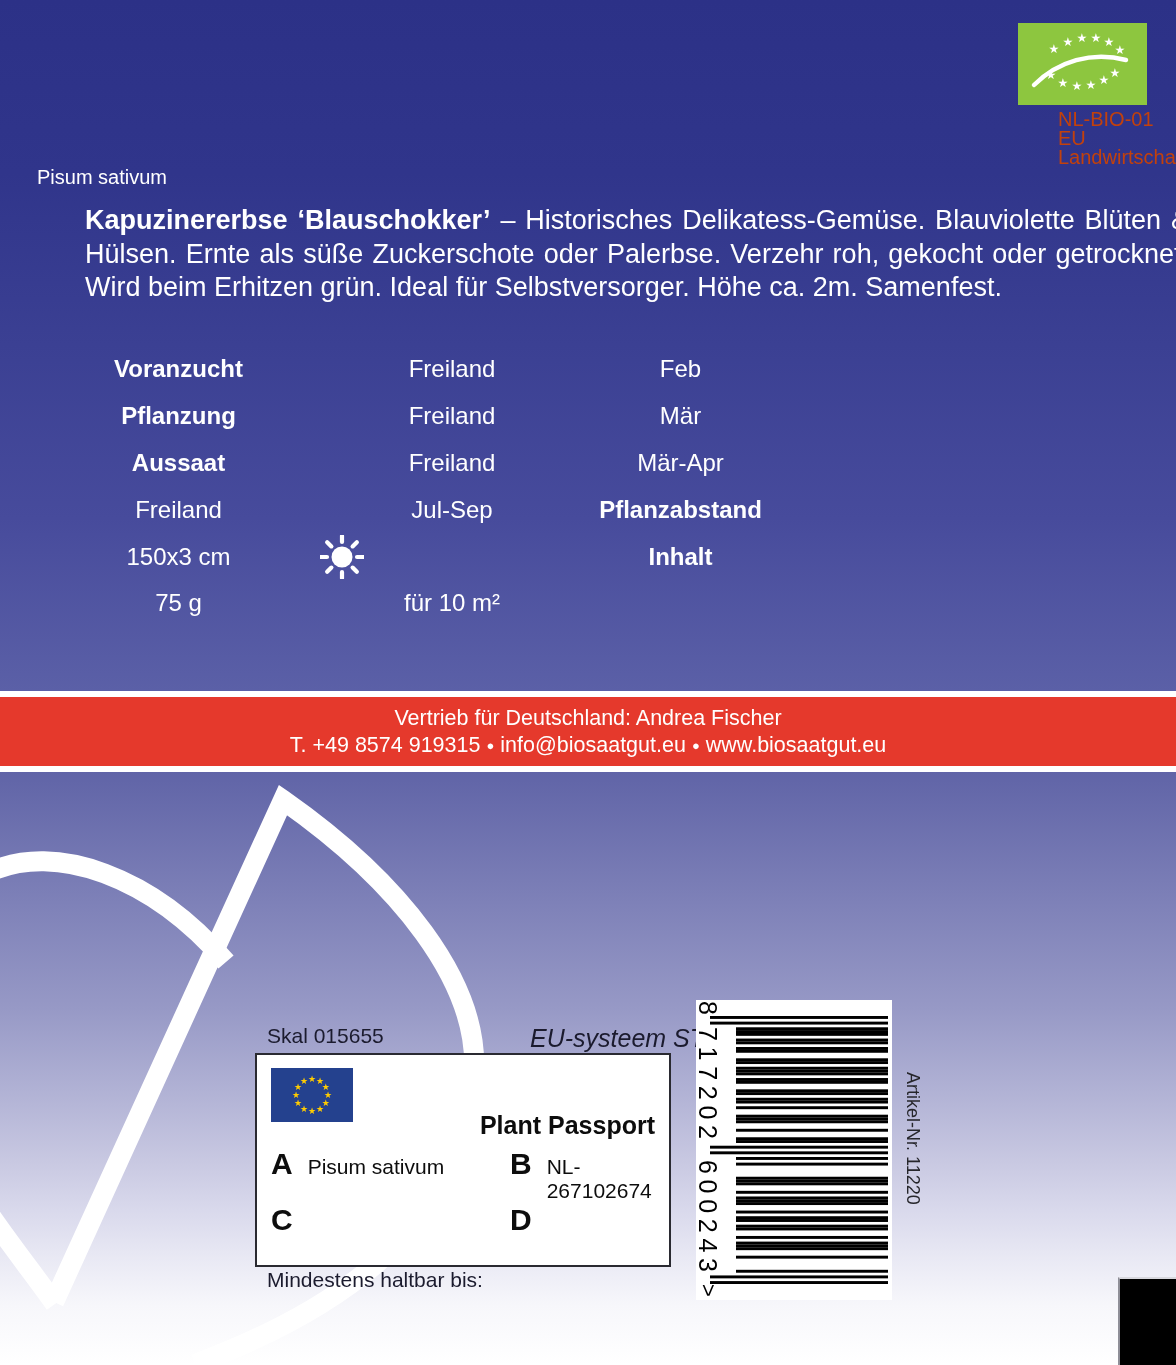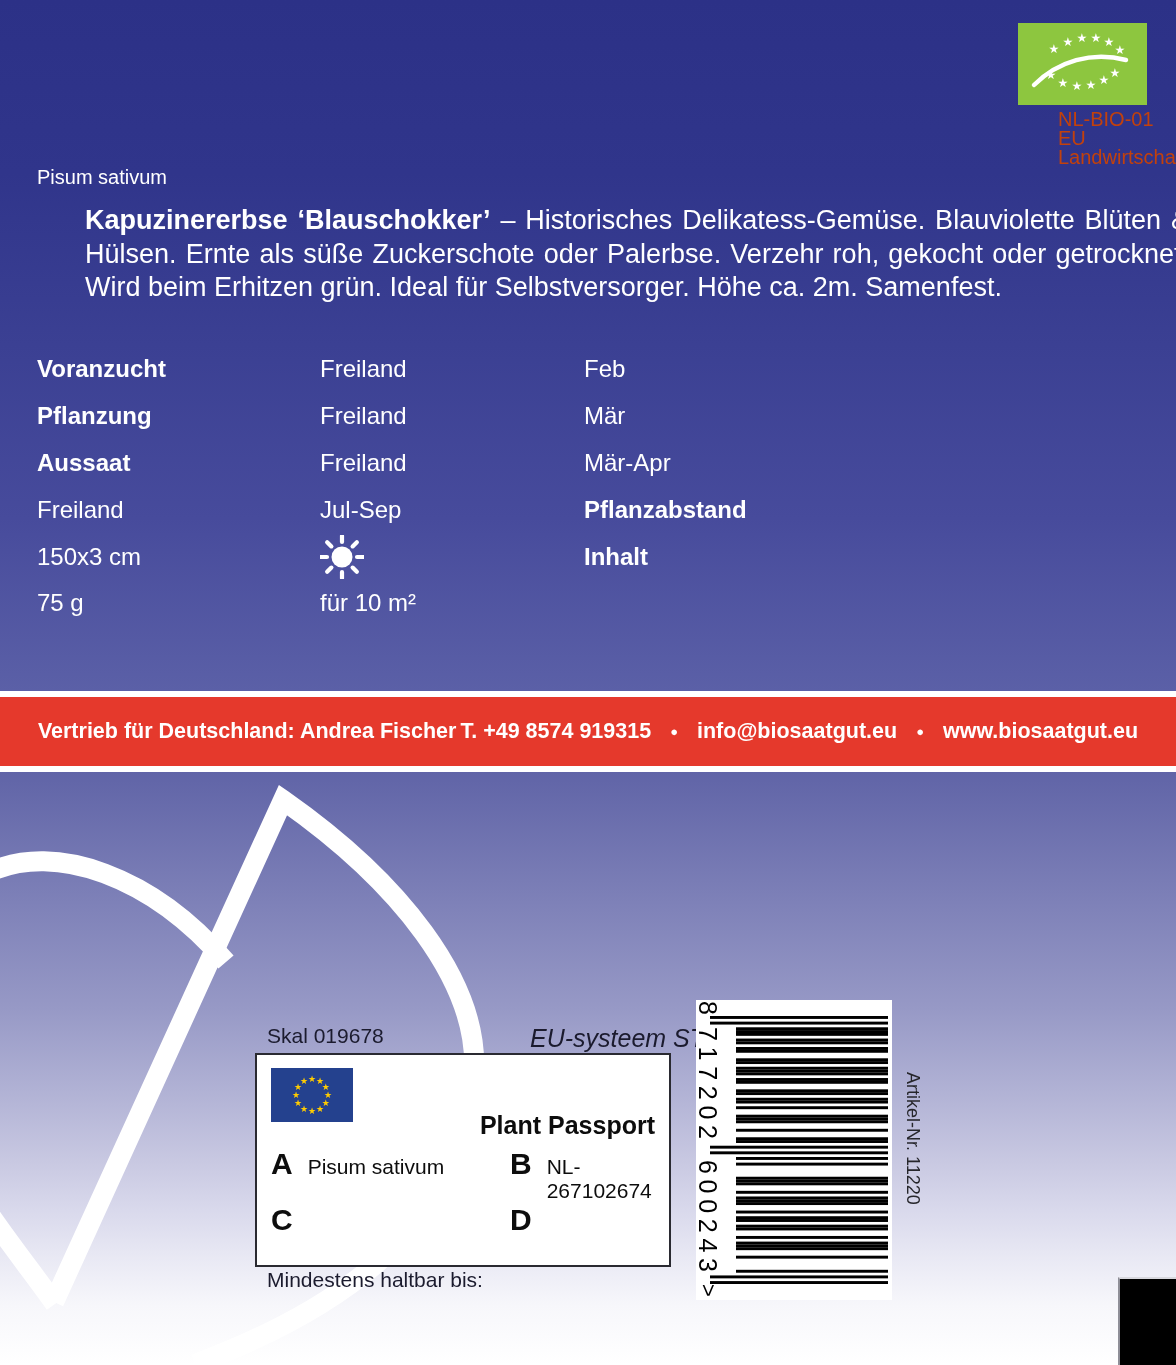--- a/index.html
+++ b/index.html
@@ -12,24 +12,24 @@
   .bg-top{
     position:absolute;left:0;top:0;width:1176px;height:691px;
     background:linear-gradient(to bottom,#2c3187 0%,#30358b 25%,#3b4093 50%,#474b9c 75%,#5b60a7 100%);
   }
   .sep{position:absolute;left:0;width:1176px;background:#ffffff;height:6px;}
   .sep-top{top:691px;}
   .sep-bottom{top:766px;}
   .banner{
     position:absolute;left:0;top:697px;width:1176px;height:69px;
     background:#e5392c;color:#fff;
-    display:flex;justify-content:center;align-items:center;gap:4px;
-    font-size:21.5px;line-height:23px;font-weight:bold;
-  }
-  .banner-line2{display:flex;align-items:flex-start;gap:19px;}
+    display:flex;flex-direction:column;justify-content:center;align-items:center;gap:4px;
+    font-size:21.5px;line-height:23px;
+  }
+  .banner-line2{display:flex;align-items:flex-start;gap:6px;}
   .banner-bullet{font-size:13px;line-height:23px;}
   
   .bg-bottom{
     position:absolute;left:0;top:772px;width:1176px;height:593px;
     background:linear-gradient(to bottom,#6064a7 0%,#7e81b8 22%,#9799c6 40%,#b3b4d6 55%,#c9c9e2 66%,#d9d9ec 74%,#e9e9f4 82%,#f7f7fb 90%,#ffffff 100%);
   }
   .deco-svg{position:absolute;left:0;top:0;}
   
   .bio-logo{position:absolute;left:1018px;top:23px;}
   .bio-caption{
@@ -40,21 +40,21 @@
   .species{position:absolute;left:37px;top:166px;color:#fff;font-size:20px;}
   .description{
     position:absolute;left:37px;top:204px;width:1104px;color:#fff;
     font-size:27px;line-height:33.5px;text-align:justify;margin-left:48px;
   }
   .description b{font-weight:bold;}
   
   .info-table{
     position:absolute;left:37px;top:346px;width:740px;color:#fff;
     display:grid;grid-template-columns:283px 264px 1fr;grid-auto-rows:46.8px;
-    align-items:center;font-size:24px;
+    align-items:center;font-size:24px;text-align:center;
   }
   .info-label{font-weight:bold;}
   .sun-cell{height:46.8px;display:flex;align-items:center;}
   
   .skal{position:absolute;left:267px;top:1024px;color:#1b1b2e;font-size:21px;}
   .eu-system{position:absolute;left:530px;top:1024px;color:#1b1b2e;font-size:25px;font-style:italic;}
   
   .passport{
     position:absolute;left:255px;top:1053px;width:416px;height:214px;
     background:#fff;border:2px solid #2a2a31;box-sizing:border-box;color:#0d0d0d;
@@ -173,21 +173,21 @@
   <div class="sep sep-bottom"></div>
 
   <div class="bg-bottom">
     <svg class="deco-svg" width="1176" height="593" viewBox="0 0 1176 593">
       <path d="M54,530 L283,28 C400,110 478,210 474,298 C468,430 375,525 195,592" fill="none" stroke="#ffffff" stroke-width="20"></path>
       <path d="M-10,100 C55,70 152,104 226,190" fill="none" stroke="#ffffff" stroke-width="20"></path>
       <path d="M-12,440 C12,475 36,505 55,532" fill="none" stroke="#ffffff" stroke-width="20"></path>
     </svg>
   </div>
 
-  <div class="skal">Skal 019678</div>
+  <div class="skal">Skal 015655</div>
   <div class="eu-system">EU-systeem ST</div>
 
   <div class="passport">
     <svg class="pp-flag" width="82" height="54" viewBox="0 0 82 54">
       <rect x="0" y="0" width="82" height="54" fill="#24418e"></rect>
       <g id="flag-stars">
           <text x="41" y="11" font-size="9" fill="#ffcc00" text-anchor="middle" dominant-baseline="central">★</text>
           <text x="49" y="13.14359353944898" font-size="9" fill="#ffcc00" text-anchor="middle" dominant-baseline="central">★</text>
           <text x="54.856406460551014" y="19" font-size="9" fill="#ffcc00" text-anchor="middle" dominant-baseline="central">★</text>
           <text x="57" y="27" font-size="9" fill="#ffcc00" text-anchor="middle" dominant-baseline="central">★</text>

